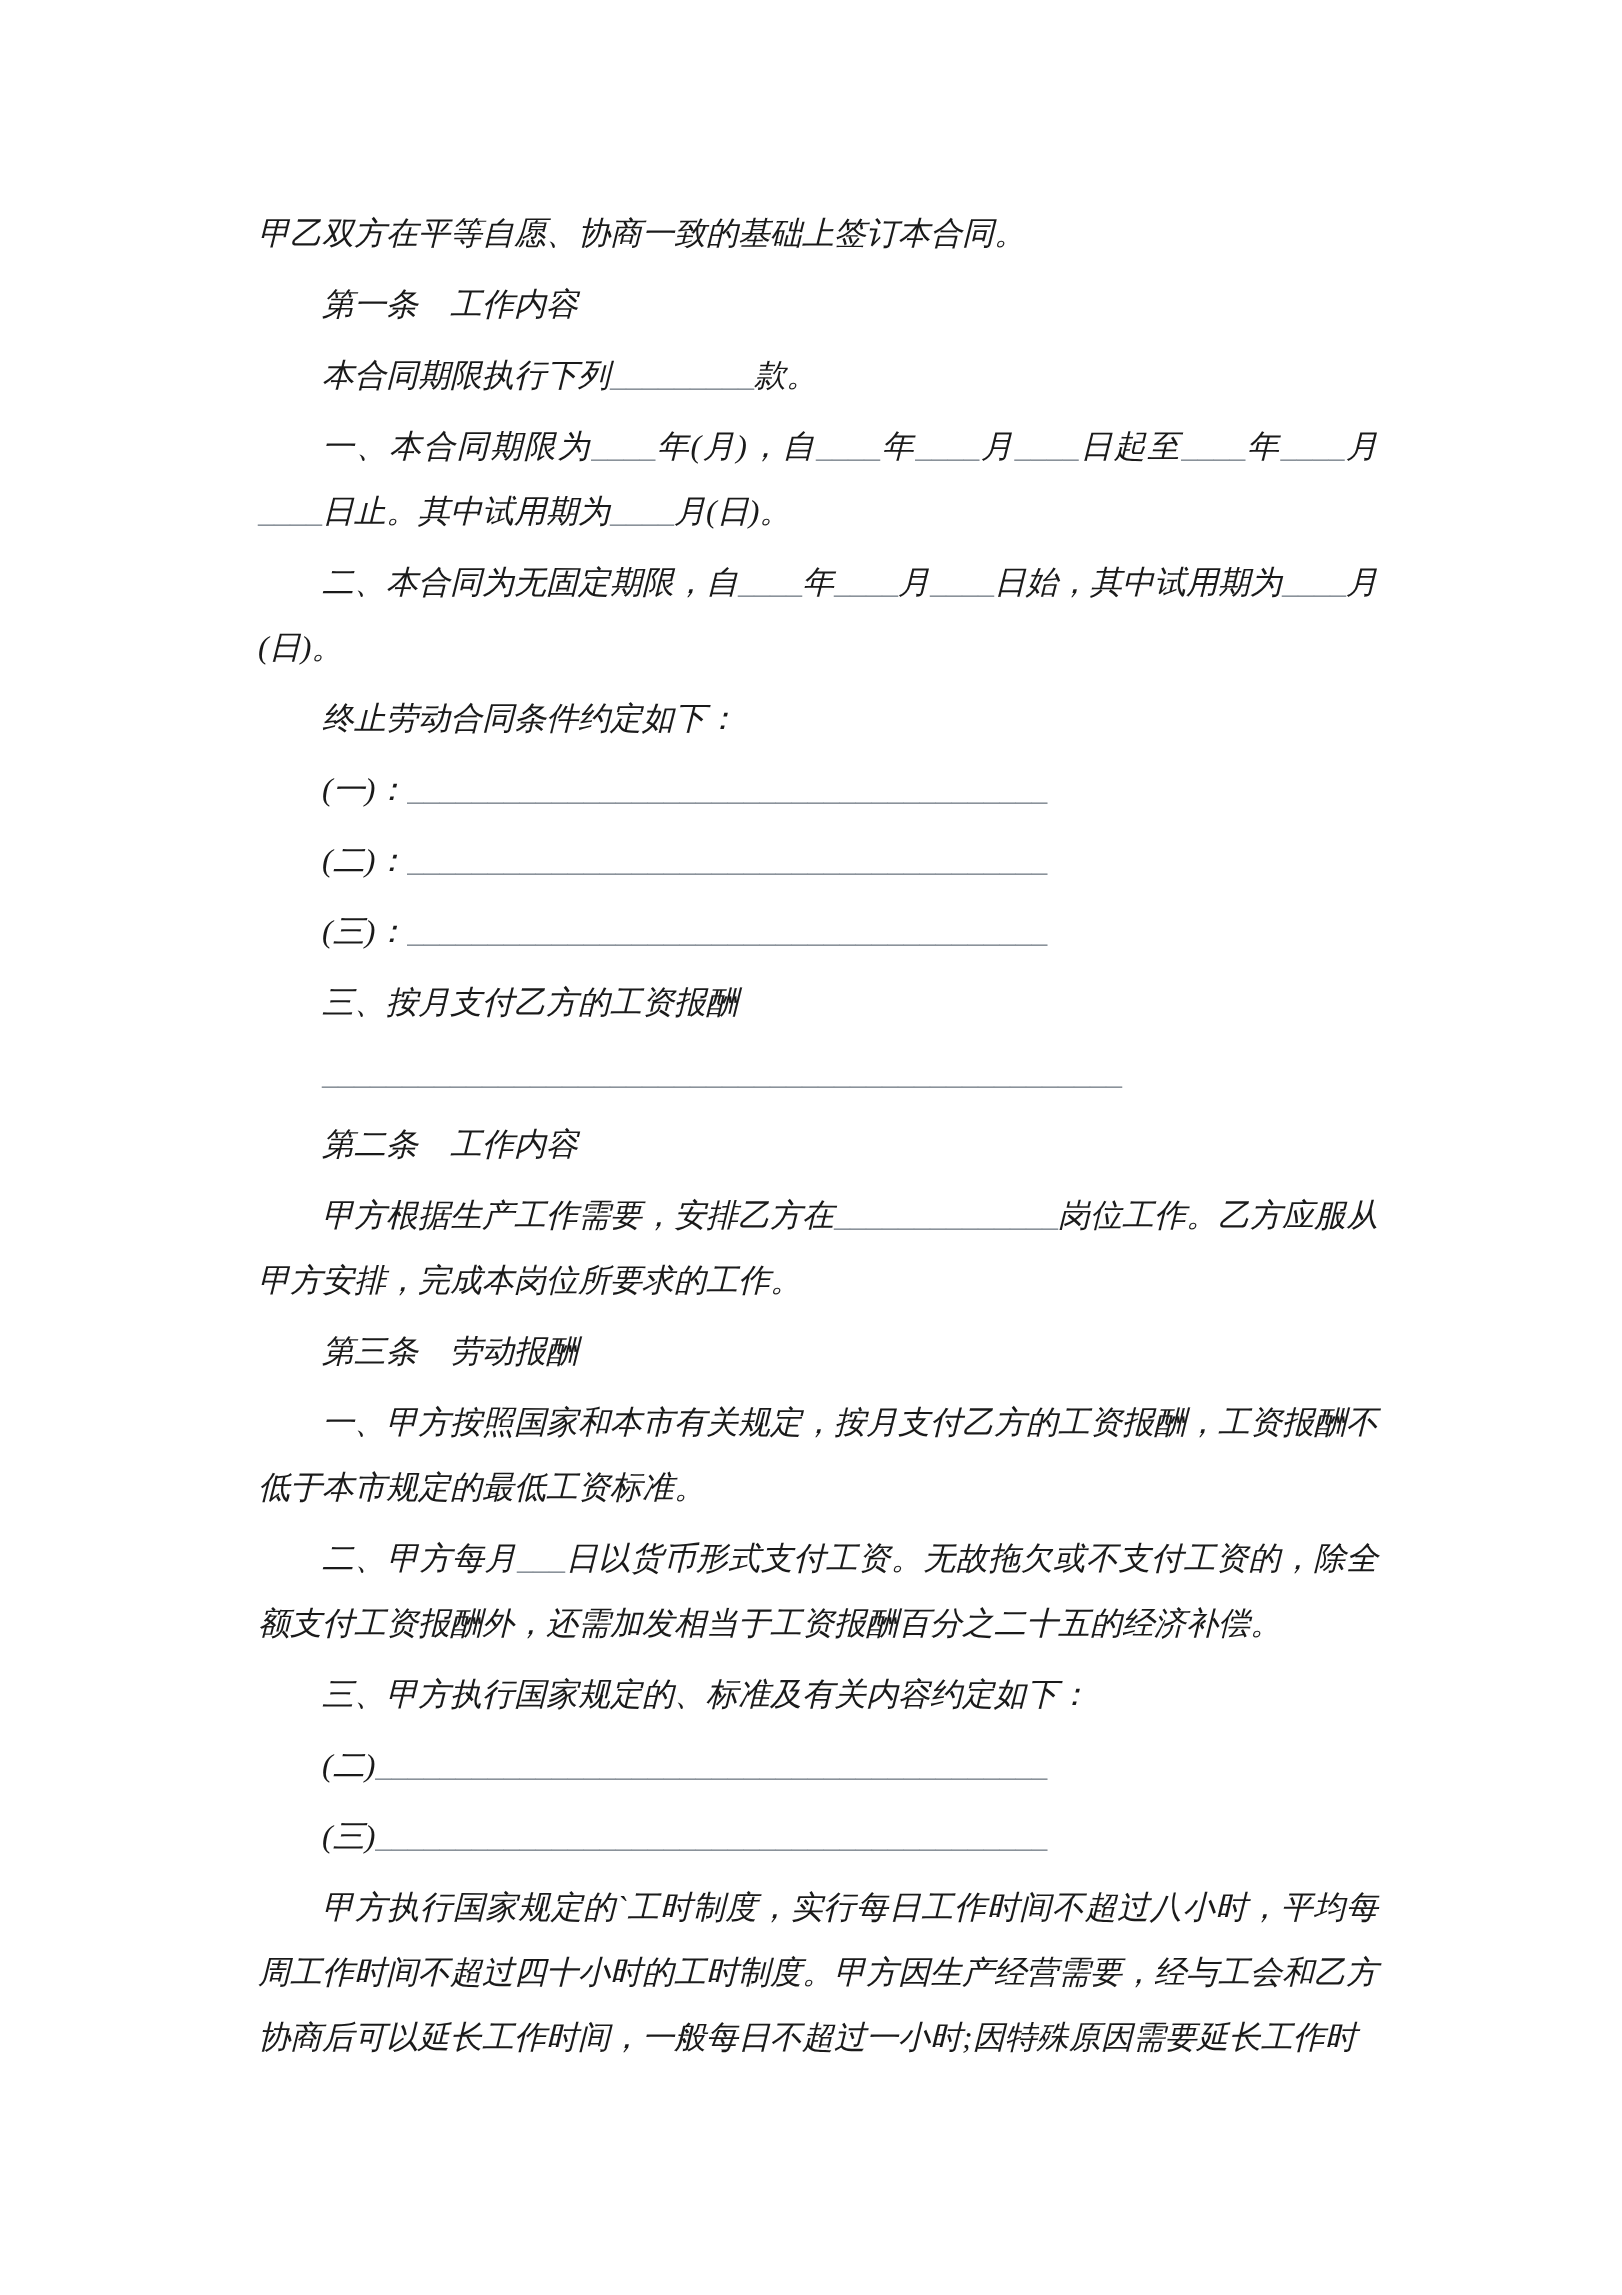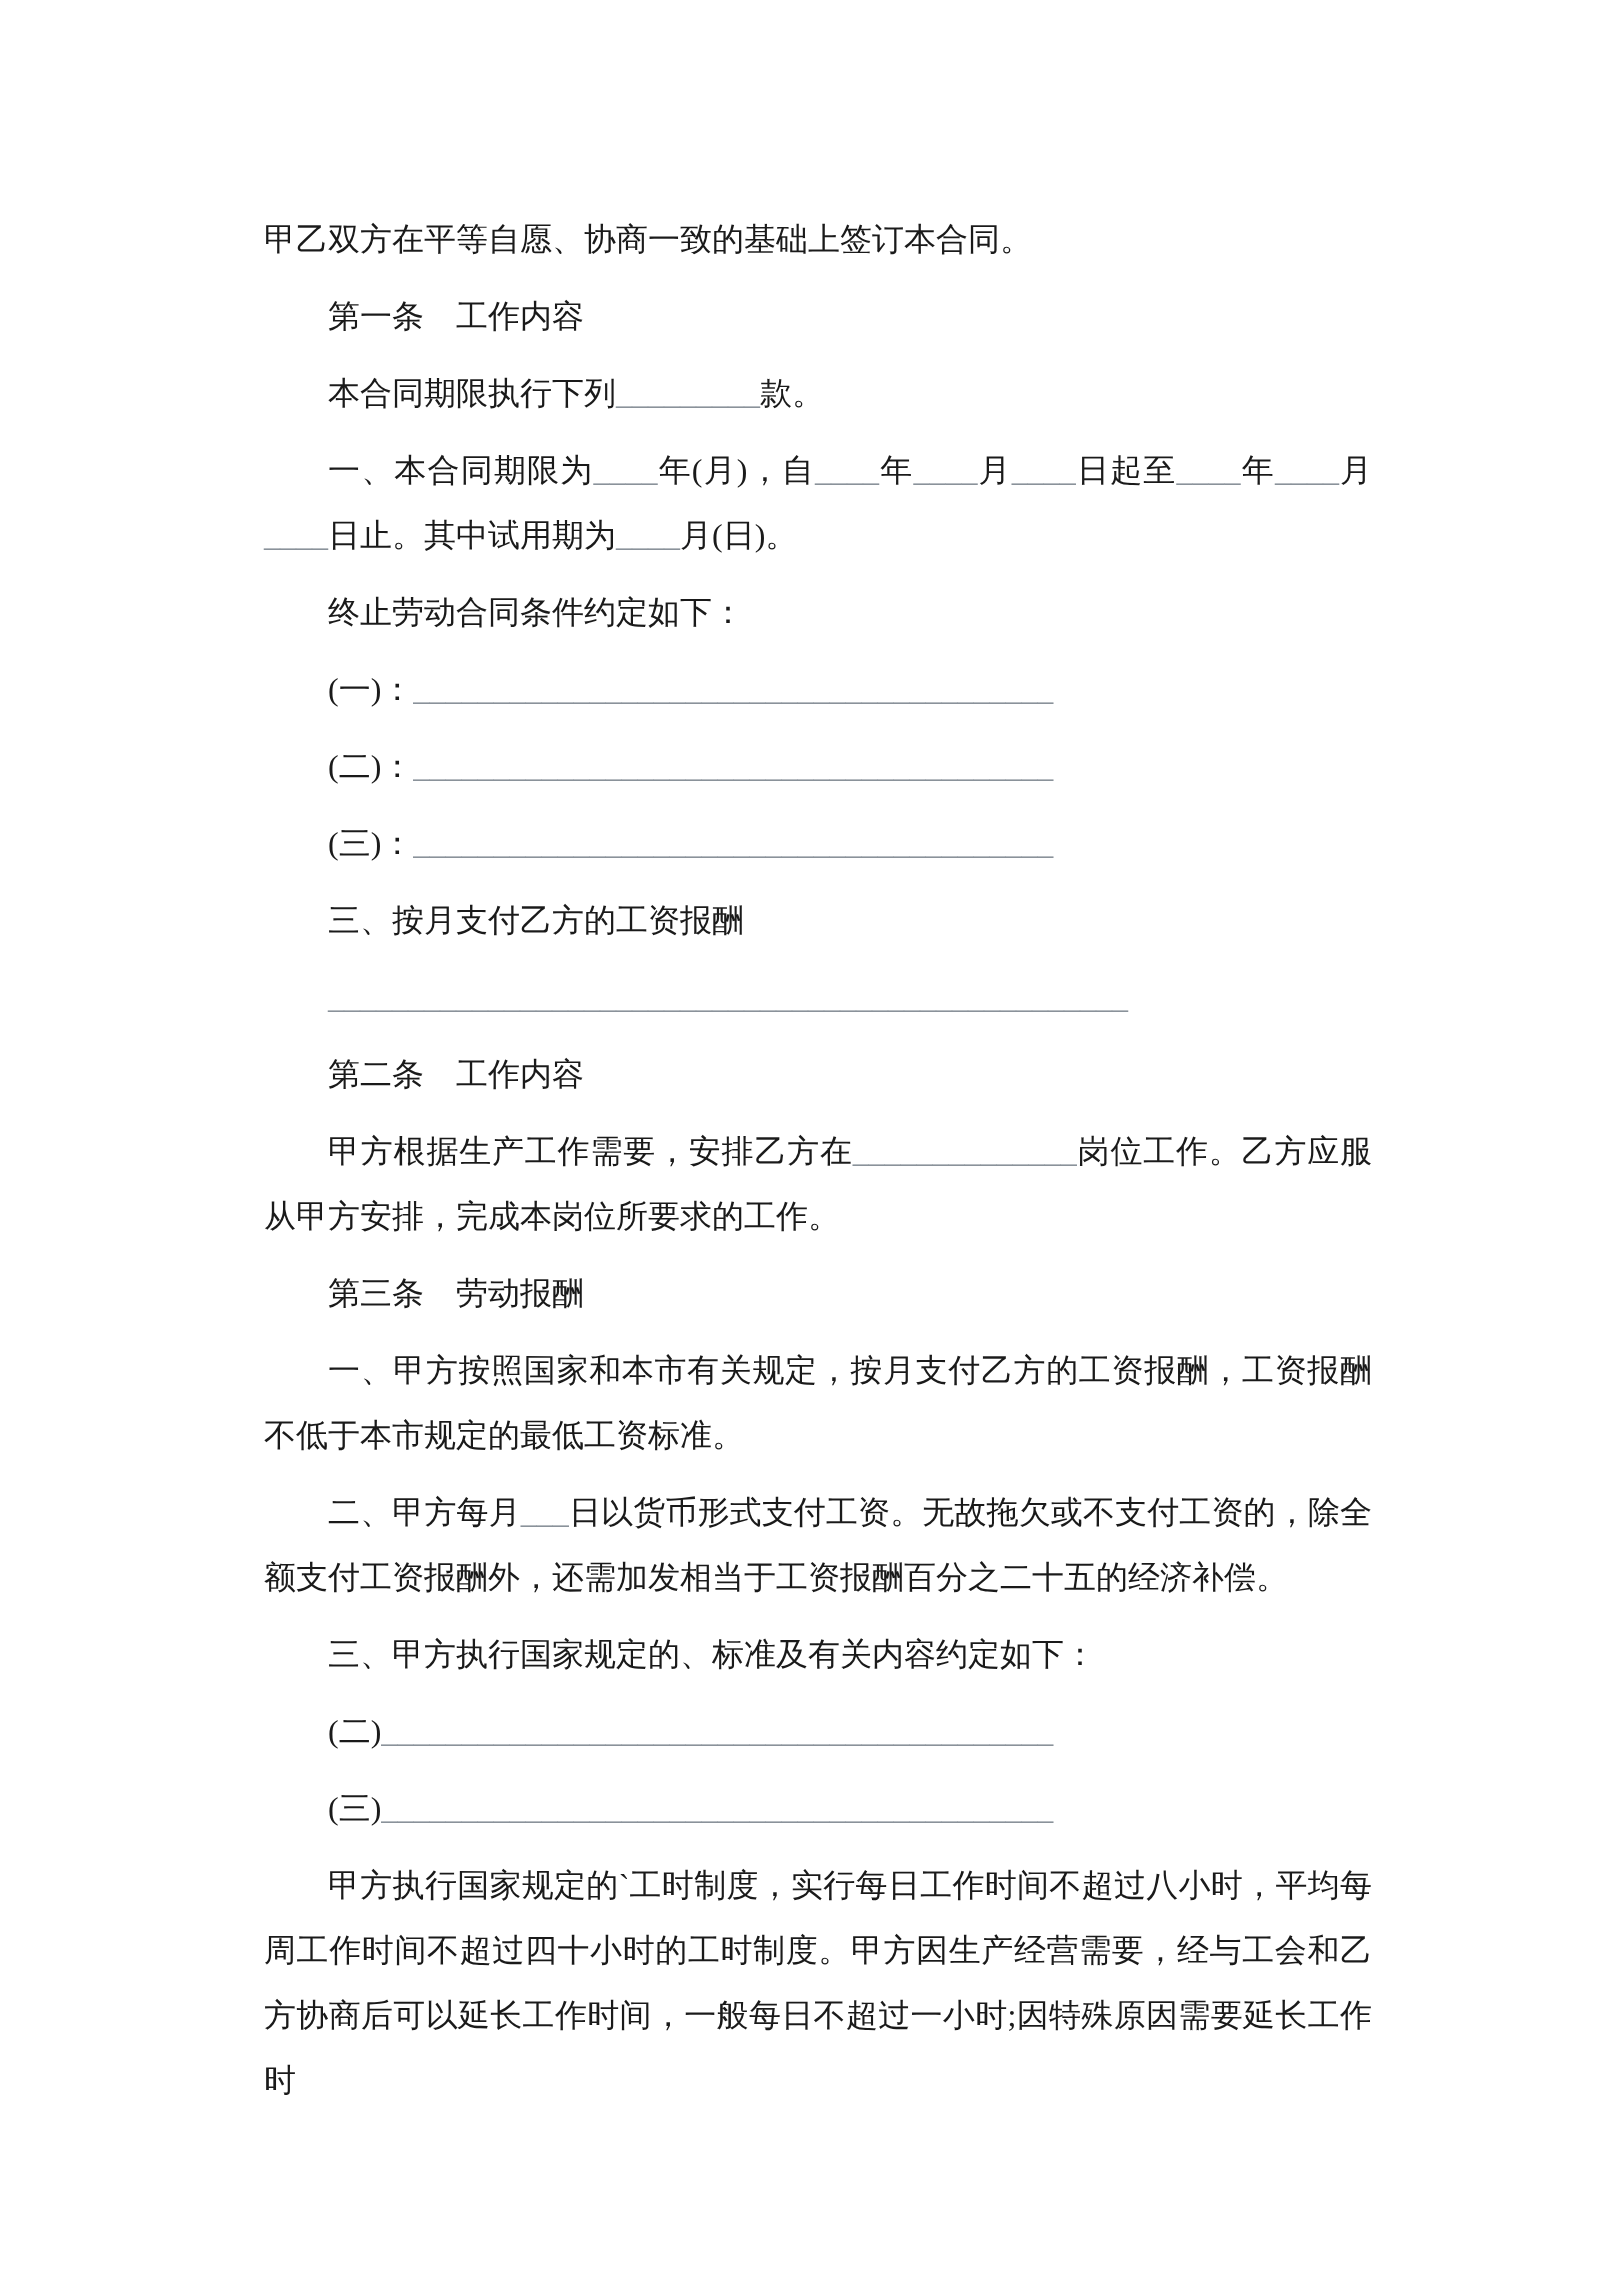--- a/index.html
+++ b/index.html
@@ -14,44 +14,46 @@
     }
     .page {
       box-sizing: border-box;
       width: 1623px;
       height: 2295px;
       padding: 195px 239px 0 252px;
       background: var(--page-bg, #ffffff);
       overflow: hidden;
     }
     .para {
-      margin: 12px;
+      margin: 6px;
       font-size: 32px;
       line-height: 65px;
       color: var(--text-color, #1a1a1a);
       text-align: justify;
       word-break: normal;
+      font-style: italic;
     }
     .para.indent {
       text-indent: 64px;
     }
     .blank {
       color: var(--blank-color, #8a929a);
       letter-spacing: 0;
     }
   </style>
 </head>
 <body>
 
 <div class="page">
   <div id="doc" class="doc">
       <p class="para">甲乙双方在平等自愿、协商一致的基础上签订本合同。</p>
       <p class="para indent">第一条　工作内容</p>
       <p class="para indent">本合同期限执行下列<span class="blank">_________</span>款。</p>
       <p class="para indent">一、本合同期限为<span class="blank">____</span>年(月)，自<span class="blank">____</span>年<span class="blank">____</span>月<span class="blank">____</span>日起至<span class="blank">____</span>年<span class="blank">____</span>月<span class="blank">____</span>日止。其中试用期为<span class="blank">____</span>月(日)。</p>
+      <p class="para indent">二、本合同为无固定期限，自<span class="blank">____</span>年<span class="blank">____</span>月<span class="blank">____</span>日始，其中试用期为<span class="blank">____</span>月(日)。</p>
       <p class="para indent">终止劳动合同条件约定如下：</p>
       <p class="para indent">(一)：<span class="blank">________________________________________</span></p>
       <p class="para indent">(二)：<span class="blank">________________________________________</span></p>
       <p class="para indent">(三)：<span class="blank">________________________________________</span></p>
       <p class="para indent">三、按月支付乙方的工资报酬</p>
       <p class="para indent"><span class="blank">__________________________________________________</span></p>
       <p class="para indent">第二条　工作内容</p>
       <p class="para indent">甲方根据生产工作需要，安排乙方在<span class="blank">______________</span>岗位工作。乙方应服从甲方安排，完成本岗位所要求的工作。</p>
       <p class="para indent">第三条　劳动报酬</p>
       <p class="para indent">一、甲方按照国家和本市有关规定，按月支付乙方的工资报酬，工资报酬不低于本市规定的最低工资标准。</p>

